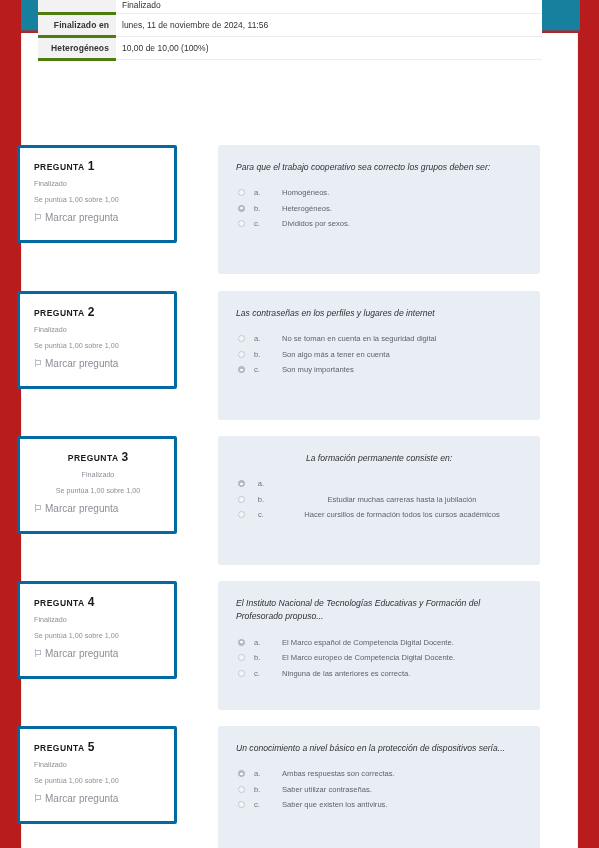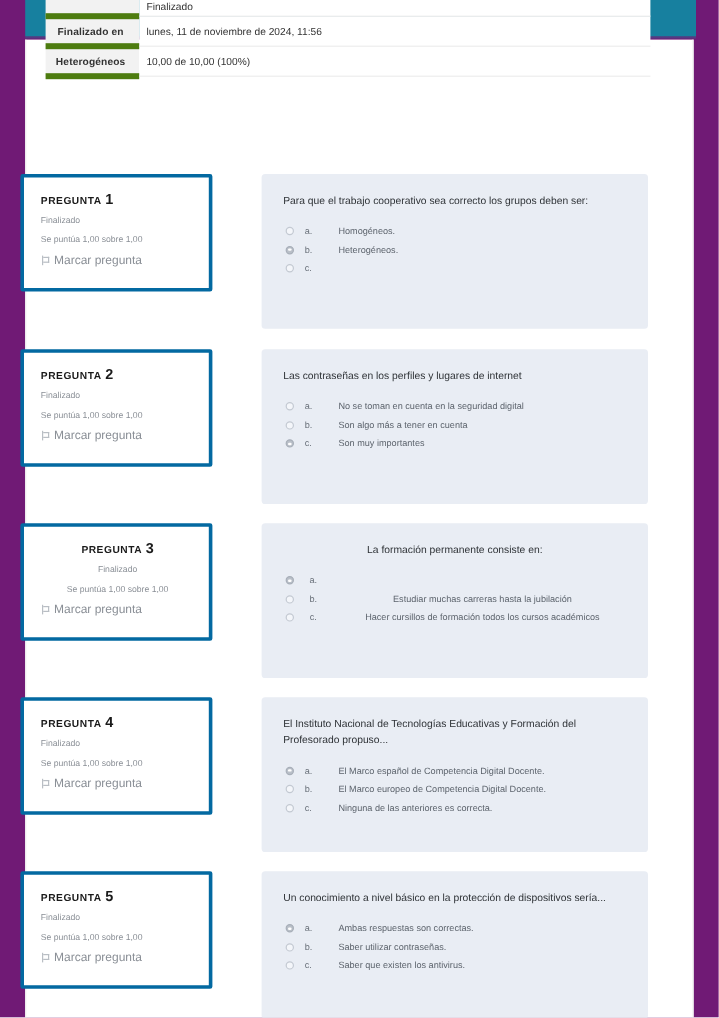--- a/index.html
+++ b/index.html
@@ -6,21 +6,21 @@
   html, body {
     margin: 0; padding: 0;
     width: 599px; height: 848px;
     background: #ffffff;
     font-family: "Liberation Sans", sans-serif;
     overflow: hidden;
   }
   #page {
     position: relative;
     width: 599px; height: 848px;
-    background: #701a75;
+    background: #b91c1c;
   }
 
   
   .navbar {
     position: absolute;
     left: 21px; top: 0; width: 559px; height: 30px;
     background: #17809f;
   }
   .navbar-shadow {
     position: absolute;
@@ -47,26 +47,26 @@
   .summary th, .summary td {
     font-size: 8.5px;
     color: #2b2b2b;
     border-bottom: 1px solid #ededed;
     vertical-align: middle;
     padding: 0;
   }
   .summary th {
     width: 78px;
     background: #f2f2f2;
-    text-align: center;
+    text-align: right;
     padding: 5px 7px 5px 4px;
     font-weight: bold;
     color: #333333;
     letter-spacing: .1px;
-    border-bottom: 5px solid #4d7c0f;
+    border-bottom: 3px solid #4d7c0f;
   }
   .summary td {
     padding: 5px 6px 5px 6px;
     background: #ffffff;
     color: #333333;
     font-weight: normal;
   }
   .summary tr.clipped th, .summary tr.clipped td { height: 11px; }
   .summary tr.clipped td { padding-top: 0; padding-bottom: 3px; }
   .summary tr.clipped th { background: #f2f2f2; }
@@ -136,20 +136,21 @@
     left: 218px; top: 0; width: 322px;
     background: #e9edf4;
     border-radius: 3px;
     padding: 16px 18px 16px 18px;
   }
   .q-text {
     font-size: 8.6px;
     color: #2e3236;
     line-height: 1.55;
     margin: 0 0 14px 0;
+    font-style: italic;
   }
   .answers { margin: 0; padding: 0; list-style: none; }
   .ans {
     display: flex;
     align-items: flex-start;
     gap: 0;
     margin-bottom: 6px;
     font-size: 7.6px;
     color: #5d646d;
     line-height: 1.25;
@@ -230,20 +231,21 @@
               <span class="ans-text">Homogéneos.</span>
             </li>
             <li class="ans">
               <span class="radio checked"></span>
               <span class="ans-letter">b.</span>
               <span class="ans-text">Heterogéneos.</span>
             </li>
             <li class="ans">
               <span class="radio"></span>
               <span class="ans-letter">c.</span>
+              <span class="ans-text">Divididos por sexos.</span>
             </li>
           </ul>
         </div>
       </div>
       <div class="q-block" style="top: 291px; height: 129px;">
         <div class="q-info" style="height: 98px;">
           <div class="q-title"><span>PREGUNTA</span><span class="qnum">2</span></div>
           <div class="q-state">Finalizado</div>
           <div class="q-grade">Se puntúa 1,00 sobre 1,00</div>
           <div class="q-flag">

